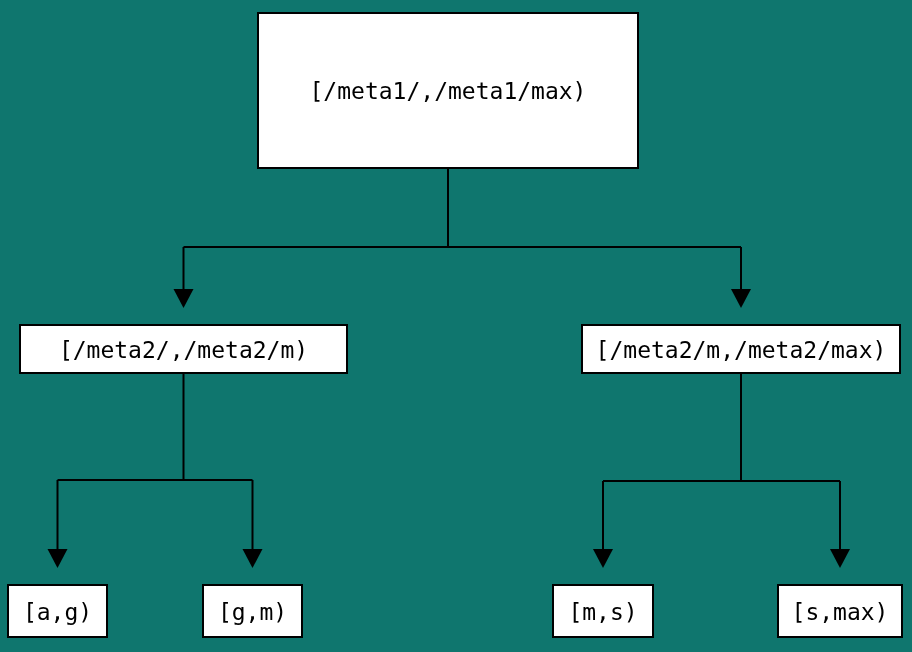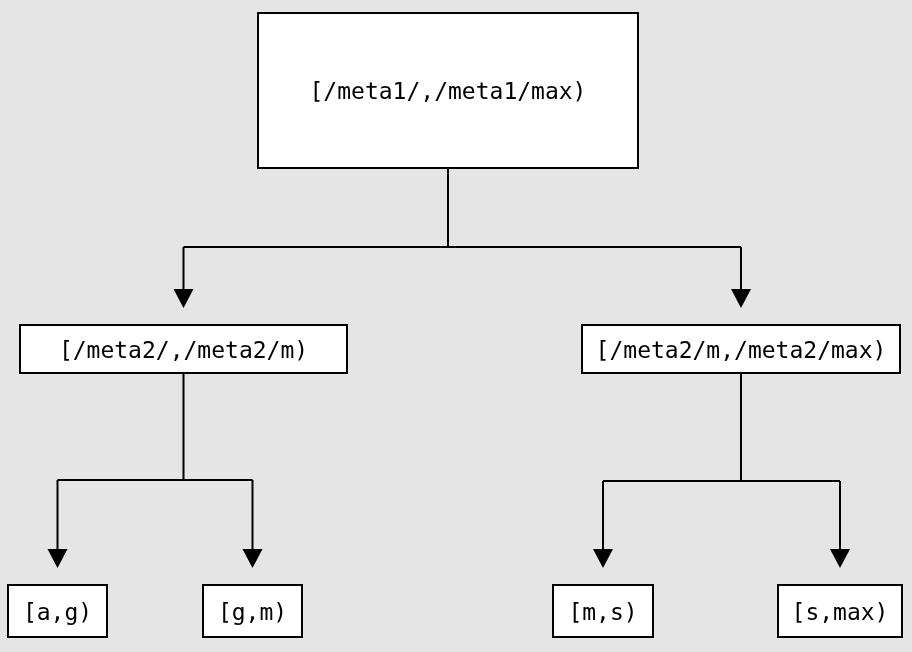--- a/index.html
+++ b/index.html
@@ -4,21 +4,21 @@
 <style>
   html, body {
     margin: 0;
     padding: 0;
     background: #ffffff;
   }
   .canvas {
     position: relative;
     width: 912px;
     height: 652px;
-    background: #e5e5e5;
+    background: #0f766e;
     overflow: hidden;
   }
   .edge {
     stroke: #000000;
     stroke-width: 2;
     fill: none;
   }
   .arrowhead {
     fill: #000000;
     stroke: none;

